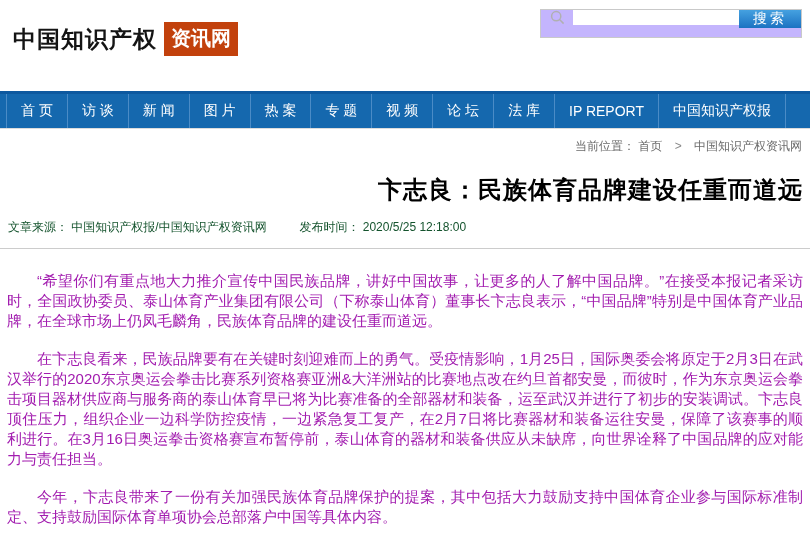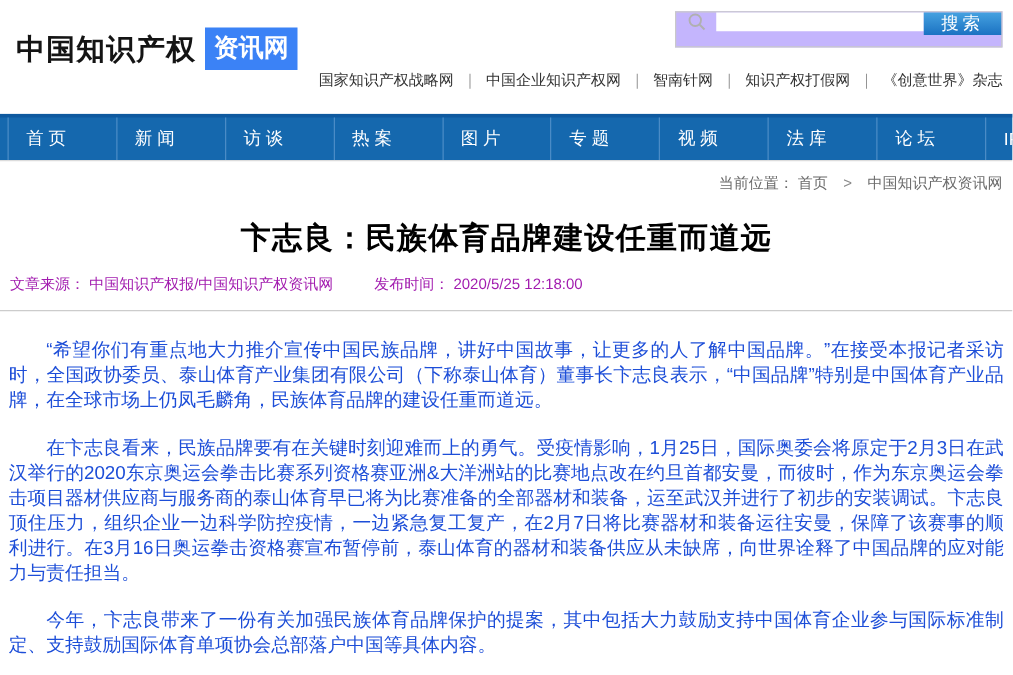--- a/index.html
+++ b/index.html
@@ -5,56 +5,56 @@
   * { margin:0; padding:0; box-sizing:border-box; }
   html,body { width:810px; height:540px; background:#fff; overflow:hidden;
               font-family:"Liberation Sans", sans-serif; }
 
   
   .header { position:relative; height:91px; background:#fff; }
   .logo { position:absolute; left:13px; top:22px; display:flex; align-items:center; cursor:pointer; }
   .logo-text { font-family:"DejaVu Serif", serif; font-weight:700; font-size:23px;
                color:#141414; letter-spacing:1px; }
   .logo-badge { font-family:"DejaVu Serif", serif; font-weight:700; font-size:20px;
-                color:#fff; background:#3b82f6; padding:3px 7px 4px; margin-left:7px; }
+                color:#fff; background:#c2410c; padding:3px 7px 4px; margin-left:7px; }
 
   .search { position:absolute; right:8px; top:9px; width:262px; height:29px;
             border:1px solid #c9c9c9; display:flex; align-items:flex-start; background:#c4b5fd; }
   .search-icon-cell { width:32px; display:flex; align-items:center; justify-content:center; }
   .search-input { flex:1; border:none; outline:none; font-size:13px; color:#333; min-width:0; }
   .search-btn { width:62px; border:none; cursor:pointer; color:#fff; font-size:14px;
                 letter-spacing:3px; background:linear-gradient(#45A1E0,#1B72C2);
                 font-family:"Liberation Sans", sans-serif; }
 
   .partner-links { position:absolute; right:8px; top:56px; font-size:12px; color:#333;
                    white-space:nowrap; }
   .partner-links a { color:#333; text-decoration:none; cursor:pointer; }
   .plink-sep { color:#8a8a8a; margin:0 7px; }
 
   
   .nav { height:37px; background:#1568AE; border-top:3px solid #0E599F;
          display:flex; align-items:stretch; padding-left:6px;
-         box-shadow:0 1px 0 #dcdcdc;gap:26px; }
+         box-shadow:0 1px 0 #dcdcdc; }
   .nav-item { display:flex; align-items:center; padding:0 14px; color:#fff;
               font-size:14px; white-space:pre; border-left:1px solid #4A8BC6; cursor:pointer; }
   .nav-cap { width:0; border-left:1px solid #4A8BC6; }
 
   
   .breadcrumb { padding:10px 8px 9px; font-size:12px; color:#6b6b6b;text-align:right; }
   .breadcrumb a { color:#6b6b6b; text-decoration:none; cursor:pointer; }
   .crumb-sep { margin:0 9px; color:#8a8a8a; }
 
   
   .article { padding:0 7px; }
-  .article-title { text-align:center; font-size:24px; font-weight:bold; color:#000;
+  .article-title { text-align:right; font-size:24px; font-weight:bold; color:#000;
                    margin:10px 0 8px; letter-spacing:1px; }
-  .meta { font-size:12px; color:#a21caf; padding:5px 1px 12px; }
+  .meta { font-size:12px; color:#14532d; padding:5px 1px 12px; }
   .meta .gap { display:inline-block; width:26px; }
   .meta-divider { border-top:1px solid #ccc; margin:0 -7px 22px; }
-  .article p { font-size:15px; line-height:20px; color:#1d4ed8; text-indent:2em;
+  .article p { font-size:15px; line-height:20px; color:#a21caf; text-indent:2em;
                margin:0 0 18px; text-align:justify; }
 </style>
 </head>
 <body>
 
 <div class="header">
   <div class="logo">
     <span class="logo-text">中国知识产权</span>
     <span class="logo-badge">资讯网</span>
   </div>
@@ -63,35 +63,32 @@
     <span class="search-icon-cell">
       <svg width="15" height="15" viewBox="0 0 15 15">
           <circle cx="6.2" cy="6.2" r="4.6" fill="none" stroke="#b0b0b0" stroke-width="1.5"></circle>
           <line x1="9.8" y1="9.8" x2="13.6" y2="13.6" stroke="#b0b0b0" stroke-width="1.5"></line>
         </svg>
     </span>
     <input class="search-input" placeholder="" style="">
     <button class="search-btn">搜索</button>
   </div>
 
-  <div class="partner-links">
-    <a>国家知识产权战略网</a><span class="plink-sep">｜</span><a>中国企业知识产权网</a><span class="plink-sep">｜</span><a>智南针网</a><span class="plink-sep">｜</span><a>知识产权打假网</a><span class="plink-sep">｜</span><a>《创意世界》杂志</a>
-  </div>
 </div>
 
 <div class="nav">
   <div class="nav-item">首 页</div>
+  <div class="nav-item">访 谈</div>
   <div class="nav-item">新 闻</div>
-  <div class="nav-item">访 谈</div>
+  <div class="nav-item">图 片</div>
   <div class="nav-item">热 案</div>
-  <div class="nav-item">图 片</div>
   <div class="nav-item">专 题</div>
   <div class="nav-item">视 频</div>
+  <div class="nav-item">论 坛</div>
   <div class="nav-item">法 库</div>
-  <div class="nav-item">论 坛</div>
   <div class="nav-item">IP REPORT</div>
   <div class="nav-item">中国知识产权报</div>
   <div class="nav-cap"></div>
 </div>
 
 <div class="breadcrumb">
   <span>当前位置：</span>
   <a>首页</a>
   <span class="crumb-sep">&gt;</span>
   <a>中国知识产权资讯网</a>

